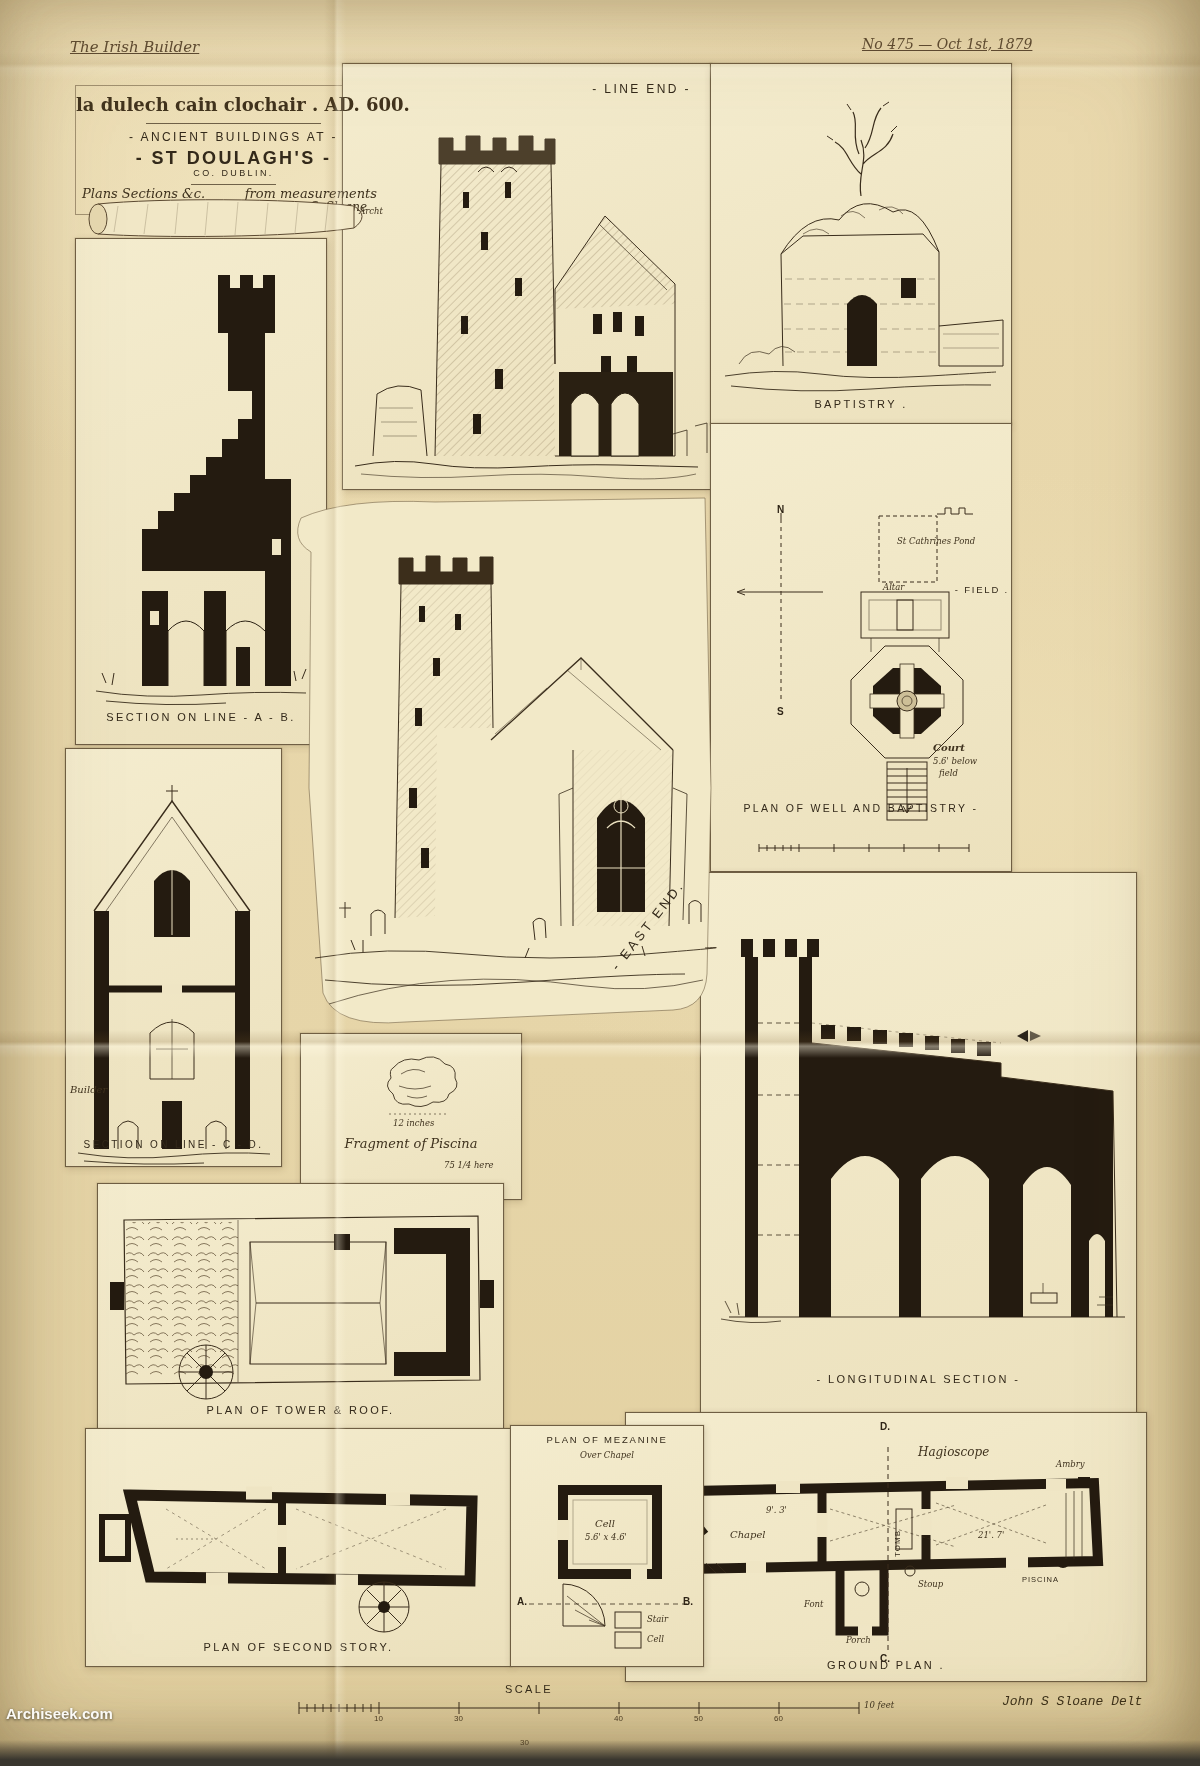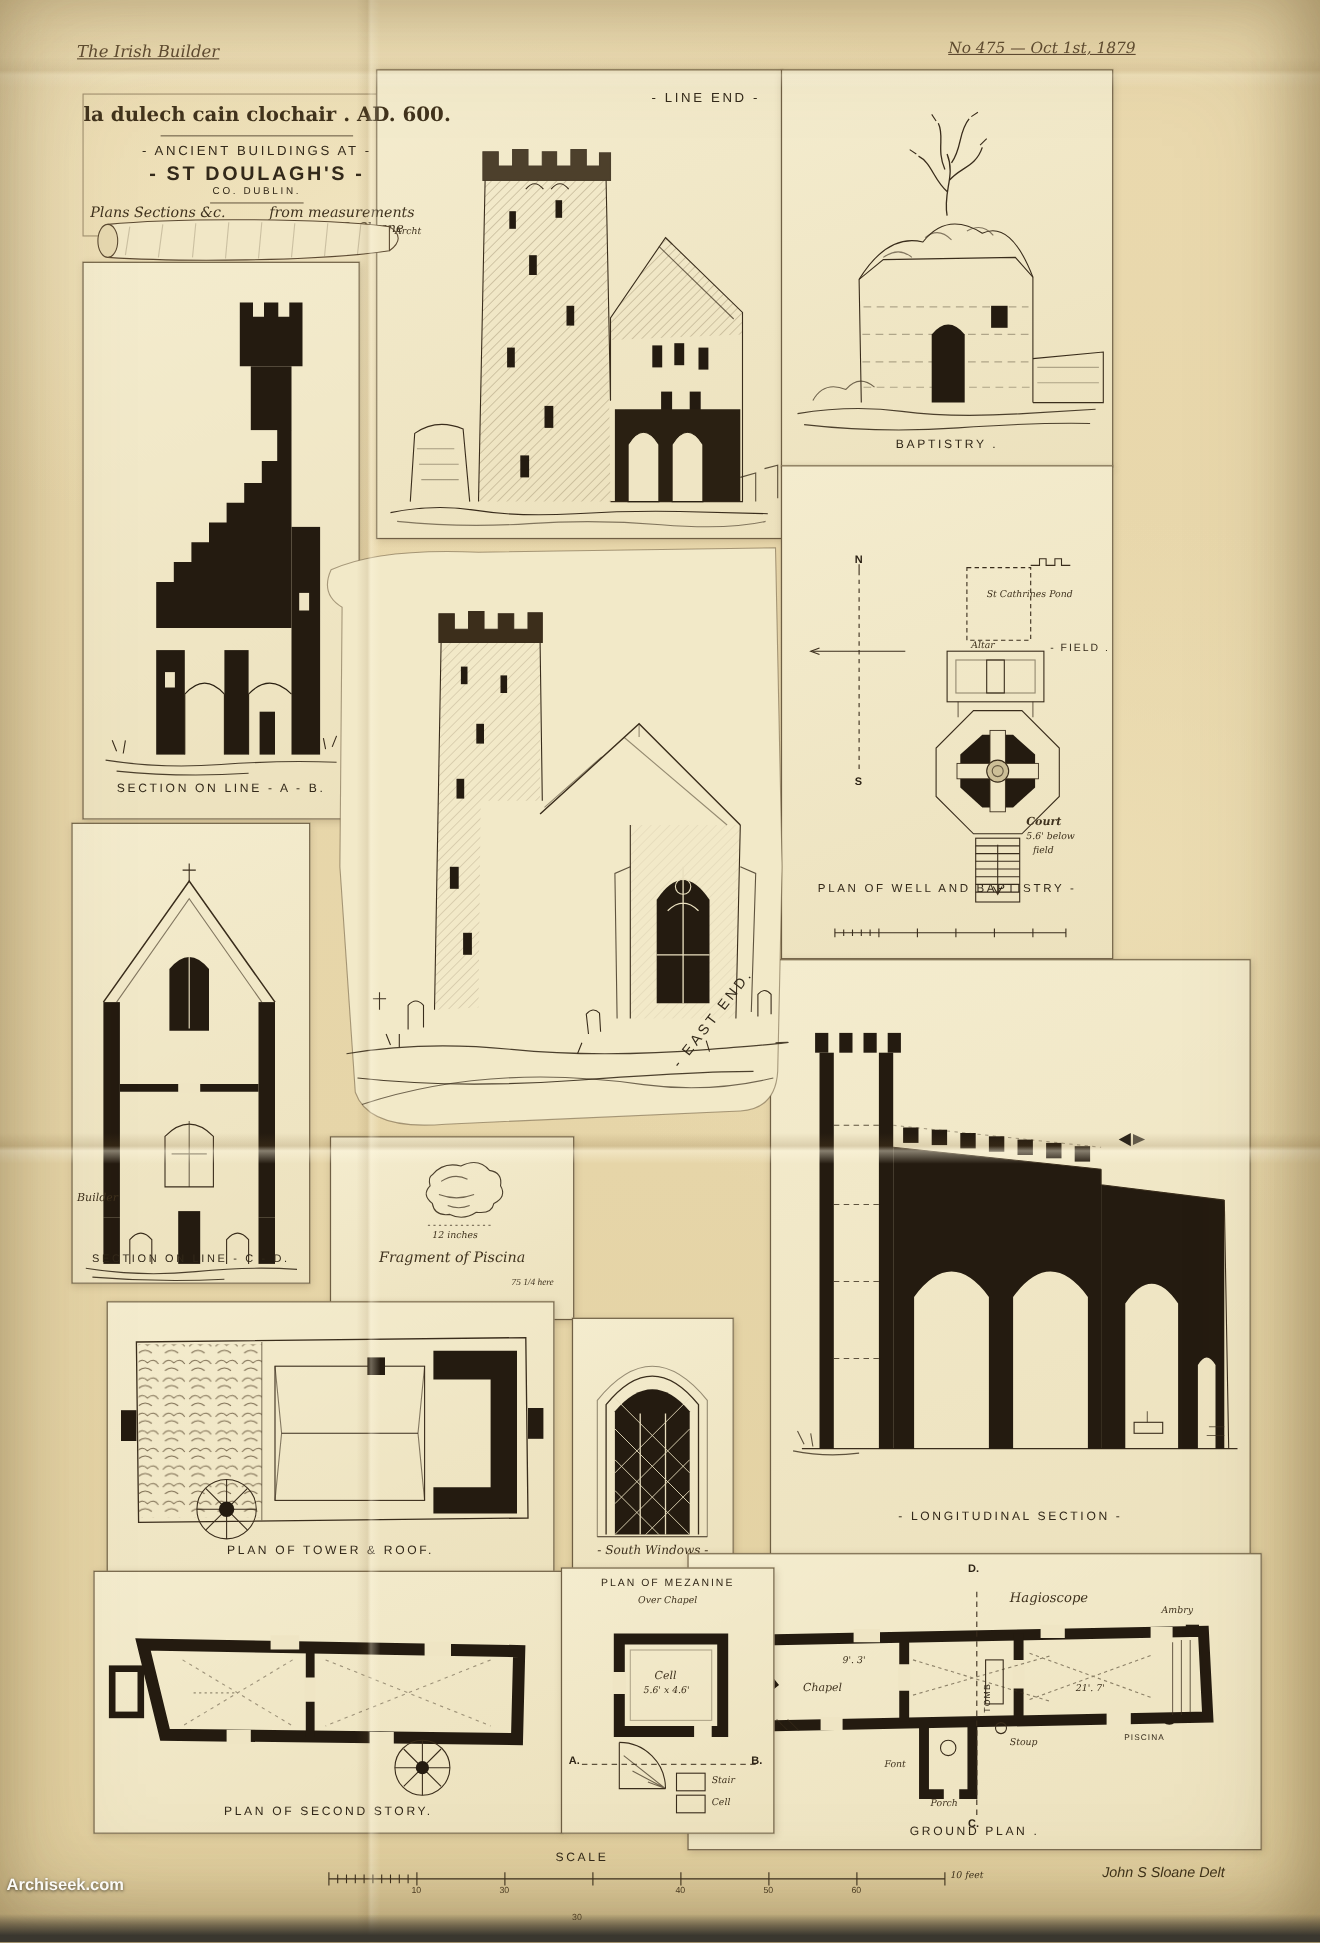--- a/index.html
+++ b/index.html
@@ -28,21 +28,21 @@
   .hand.sm{font-size:10px;}
   .hand.xs{font-size:8.5px;}
   .marker{font-family:"Liberation Sans",sans-serif;font-size:10px;font-weight:bold;color:#2e2416;z-index:6;}
   .rule{height:1px;background:rgba(70,55,35,.75);margin:3px auto;}
   .header-script{position:absolute;font-family:"DejaVu Serif",serif;font-style:italic;
     font-size:15px;color:#5e4b32;z-index:10;text-decoration:underline;}
   .watermark{position:absolute;left:6px;top:1705px;z-index:60;font-family:"Liberation Sans",sans-serif;
     font-size:15px;font-weight:bold;color:#fbfaf6;text-shadow:0 1px 3px rgba(0,0,0,.65);}
   .bottom-edge{position:absolute;left:0;right:0;bottom:0;height:26px;z-index:55;pointer-events:none;
     background:linear-gradient(180deg,rgba(60,55,45,0),rgba(60,55,45,.5) 35%,#3a372f 75%);}
-  .footer-credit{position:absolute;font-family:Liberation Sans, sans-serif;font-style:italic;
+  .footer-credit{position:absolute;font-family:Liberation Mono, monospace;font-style:italic;
     font-size:13px;color:#3c3019;z-index:10;}
   .tick-num{position:absolute;font-size:8px;color:#4a3b24;letter-spacing:0;}
   .fold-mark{position:absolute;z-index:41;}
 </style>
 </head>
 <body>
 
 <div class="page">
 
   <div class="crease-h" style="top:52px;opacity:.5"></div>
@@ -296,39 +296,24 @@
   <div class="panel" style="left:300px;top:1033px;width:220px;height:165px;z-index:4;">
     <svg width="220" height="165" viewBox="0 0 220 165">
       <g fill="none" stroke="#3a2d1c">
         <path d="M92 34 q10 -12 26 -8 q16 -8 26 4 q12 2 10 14 q6 10 -6 16 q-2 10 -16 8 q-12 8 -24 2 q-14 2 -16 -10 q-10 -8 -2 -16 q-2 -8 2 -10 Z" opacity=".9"></path>
         <path d="M100 40 q12 -8 24 -2 M98 52 q16 6 32 0 M106 62 q10 4 20 0" opacity=".7"></path>
         <path d="M88 80 h60" stroke-dasharray="2 3" opacity=".6"></path>
       </g>
     </svg>
     <span class="hand xs" style="left:92px;top:84px;">12 inches</span>
     <span class="hand" style="left:0;right:0;top:102px;text-align:center;font-size:13px;">Fragment of Piscina</span>
-    <span class="hand xs" style="left:164px;top:126px;font-family:Liberation Serif, serif;">75 1/4 here</span>
-  </div>
-
-
-  <div class="panel" style="left:520px;top:1198px;width:145px;height:227px;z-index:4;">
-    <svg width="145" height="227" viewBox="0 0 145 227">
-      <g fill="none" stroke="#3a2d1c">
-        <path d="M22 198 L22 74 Q72 12 122 74 L122 198" opacity=".5"></path>
-        <path d="M30 196 L30 78 Q72 26 114 78 L114 196" stroke-width="1.2"></path>
-        <path d="M38 196 L38 84 Q72 44 106 84 L106 196 Z" fill="#241b10" stroke="none"></path>
-        <g stroke="#e9dfbe" stroke-width=".8">
-          <path d="M38 100 L106 168 M38 128 L106 196 M38 156 L78 196 M38 72 L106 140 M106 100 L38 168 M106 128 L38 196 M106 156 L66 196 M106 72 L38 140"></path>
-        </g>
-        <path d="M61 196 V86 M84 196 V86" stroke="#e9dfbe" stroke-width="1.2"></path>
-        <path d="M22 198 h100"></path>
-      </g>
-    </svg>
-    <span class="hand" style="left:0;right:0;top:204px;text-align:center;font-size:11px;">- South Windows -</span>
-  </div>
+    <span class="hand xs" style="left:143px;top:126px;">75 1/4 here</span>
+  </div>
+
+
 
   <div class="panel" style="left:97px;top:1183px;width:405px;height:245px;z-index:4;">
     <svg width="405" height="245" viewBox="0 0 405 245">
       <defs>
           <pattern id="rb" width="24" height="16" patternUnits="userSpaceOnUse">
         <path d="M2 8 q5 -6 10 -1 q6 -5 10 1 M4 14 q6 -5 12 0" fill="none" stroke="#5a4830" stroke-width=".9" opacity=".8"></path>
           </pattern>
         </defs>
       <g fill="none" stroke="#3a2d1c">
         <path d="M26 36 L380 32 L382 196 L28 200 Z" stroke-width="1.2"></path>

